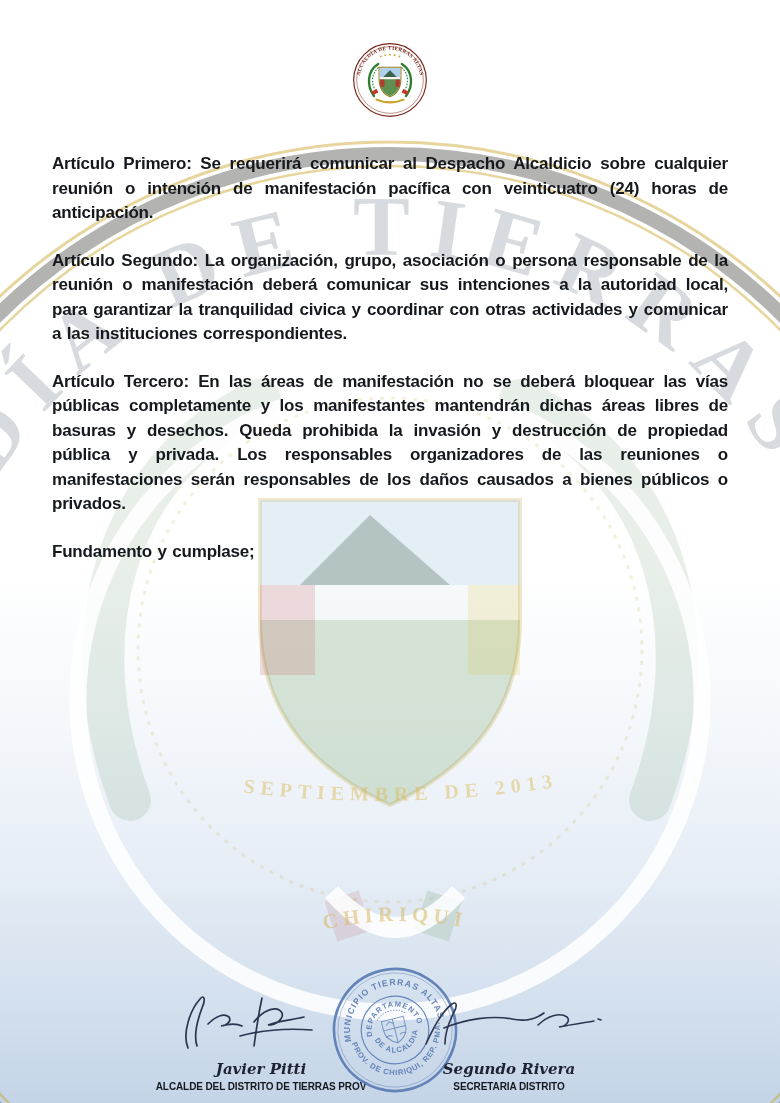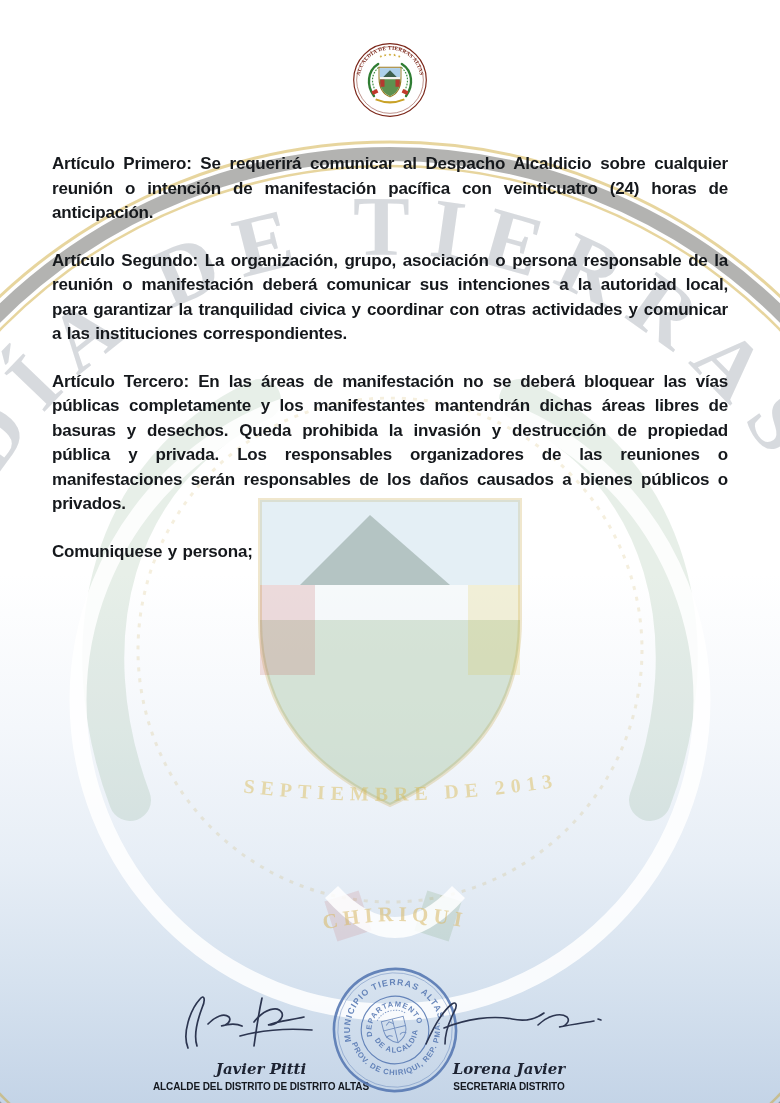--- a/index.html
+++ b/index.html
@@ -118,37 +118,37 @@
       <rect x="23.5" y="57" width="7" height="4.5" fill="#c0392b" transform="rotate(-25 27 59)"></rect>
       <rect x="59.5" y="57" width="7" height="4.5" fill="#c0392b" transform="rotate(25 63 59)"></rect>
     </g>
     <path d="M 28 68 Q 45 75 62 68" fill="none" stroke="#c9a227" stroke-width="2.4"></path>
   </svg>
 
   <main class="content">
     <p>Artículo Primero: Se requerirá comunicar al Despacho Alcaldicio sobre cualquier reunión o intención de manifestación pacífica con veinticuatro (24) horas de anticipación.</p>
     <p>Artículo Segundo: La organización, grupo, asociación o persona responsable de la reunión o manifestación deberá comunicar sus intenciones a la autoridad local, para garantizar la tranquilidad civica y coordinar con otras actividades y comunicar a las instituciones correspondientes.</p>
     <p>Artículo Tercero: En las áreas de manifestación no se deberá bloquear las vías públicas completamente y los manifestantes mantendrán dichas áreas libres de basuras y desechos. Queda prohibida la invasión y destrucción de propiedad pública y privada. Los responsables organizadores de las reuniones o manifestaciones serán responsables de los daños causados a bienes públicos o privados.</p>
-    <p>Comuniquese y persona;</p>
+    <p>Fundamento y cumplase;</p>
   </main>
 
   <div class="footer">
 
     <div class="sig-block sig-left">
       <svg class="squiggle" width="175" height="62" viewBox="0 0 175 62">
         <g fill="none" stroke="#2c3550" stroke-width="1.7" stroke-linecap="round">
           <path d="M14,58 C8,44 16,20 26,9 C30,4 32,9 28,18 C22,34 20,47 23,56"></path>
           <path d="M34,34 C42,26 50,23 55,27 C58,31 52,36 47,36 C54,34 62,33 68,36"></path>
           <path d="M88,8 C84,26 82,42 80,56"></path>
           <path d="M80,32 C90,19 104,15 108,23 C110,29 102,35 94,35 C105,31 118,30 130,27"></path>
           <path d="M66,46 C88,40 112,38 138,40"></path>
         </g>
       </svg>
       <div class="sig-script">Javier Pitti</div>
-      <div class="sig-title">ALCALDE DEL DISTRITO DE DISTRITO ALTAS</div>
+      <div class="sig-title">ALCALDE DEL DISTRITO DE TIERRAS PROV</div>
     </div>
 
     <svg class="stamp" viewBox="-80 -80 160 160">
       <g transform="rotate(-14)" stroke="none" fill="none">
         <defs>
           <path id="st-out-top" d="M -48 0 A 48 48 0 0 1 48 0"></path>
           <path id="st-out-bot" d="M -48 0 A 48 48 0 0 0 48 0"></path>
           <path id="st-in-top" d="M -25 0 A 25 25 0 0 1 25 0"></path>
           <path id="st-in-bot" d="M -24 0 A 24 24 0 0 0 24 0"></path>
         </defs>
@@ -178,18 +178,18 @@
 
     <div class="sig-block sig-right">
       <svg class="squiggle" width="190" height="54" viewBox="0 0 190 54">
         <g fill="none" stroke="#2c3550" stroke-width="1.6" stroke-linecap="round">
           <path d="M12,46 C20,28 30,12 38,6 C42,3 44,7 40,14 C34,26 31,37 31,46"></path>
           <path d="M30,30 C52,21 78,17 98,21 C112,24 122,21 130,15"></path>
           <path d="M124,27 C133,18 146,14 153,19 C157,23 151,29 145,29 C155,27 168,25 180,23"></path>
           <path d="M184,21 l3,1"></path>
         </g>
       </svg>
-      <div class="sig-script">Lorena Javier</div>
+      <div class="sig-script">Segundo Rivera</div>
       <div class="sig-title">SECRETARIA DISTRITO</div>
     </div>
 
   </div>
 </div>
 
 </body></html>

